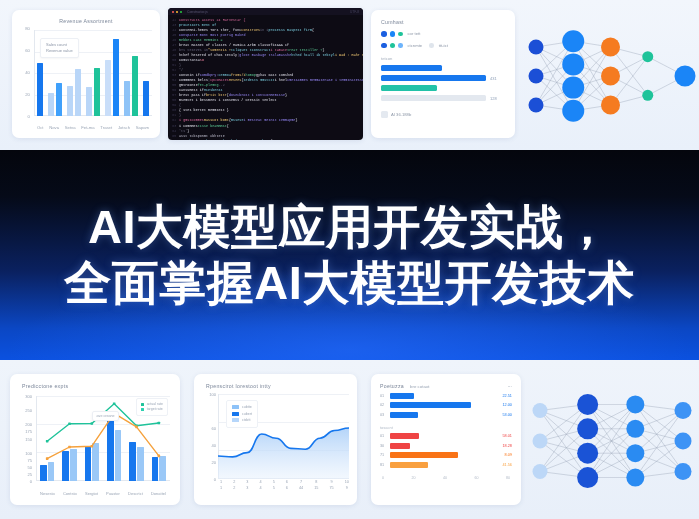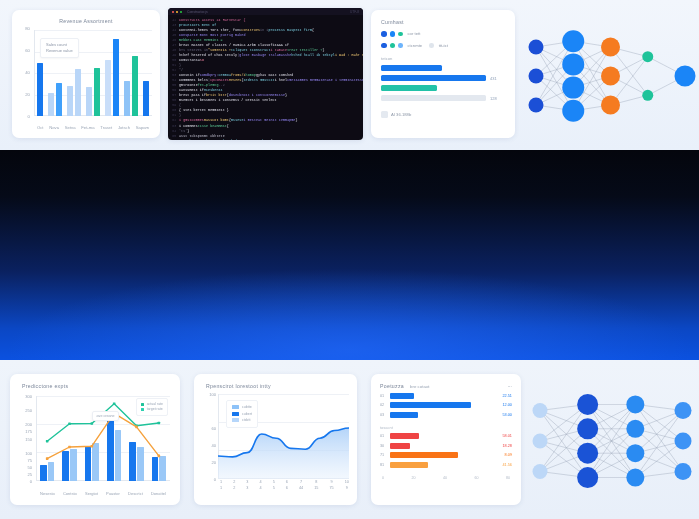--- a/index.html
+++ b/index.html
@@ -441,20 +441,22 @@
           <circle cx="90.5" cy="70" r="9.5" fill="#f57b20"></circle>
           <circle cx="90.5" cy="99" r="9.5" fill="#f57b20"></circle>
           <circle cx="127.75" cy="50.666666666666664" r="5.5" fill="#1fc39a"></circle>
           <circle cx="127.75" cy="89.33333333333333" r="5.5" fill="#1fc39a"></circle>
           <circle cx="165" cy="70" r="10.5" fill="#1a85f7"></circle>
         </svg>
     </div>
   </div>
 
   <div class="banner">
+    <div class="banner-line">AI大模型应用开发实战，</div>
+    <div class="banner-line">全面掌握AI大模型开发技术</div>
   </div>
 
   <div class="bottom-row">
 
     <div class="card" id="card-combo">
       <div class="card-title" style="position:absolute;left:12px;top:9px">Predicctone expts</div>
       <div class="cc-yaxis" id="cc-yaxis">
           <div class="cc-ylab" style="top: 100%;">0</div>
           <div class="cc-ylab" style="top: 91.6667%;">25</div>
           <div class="cc-ylab" style="top: 83.3333%;">50</div>

